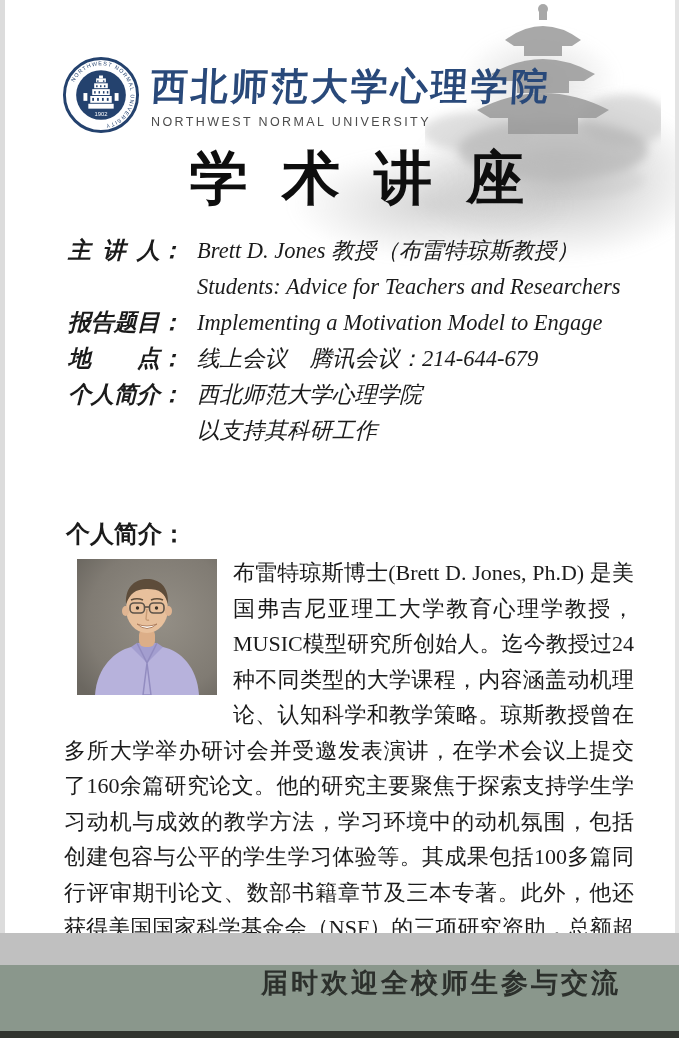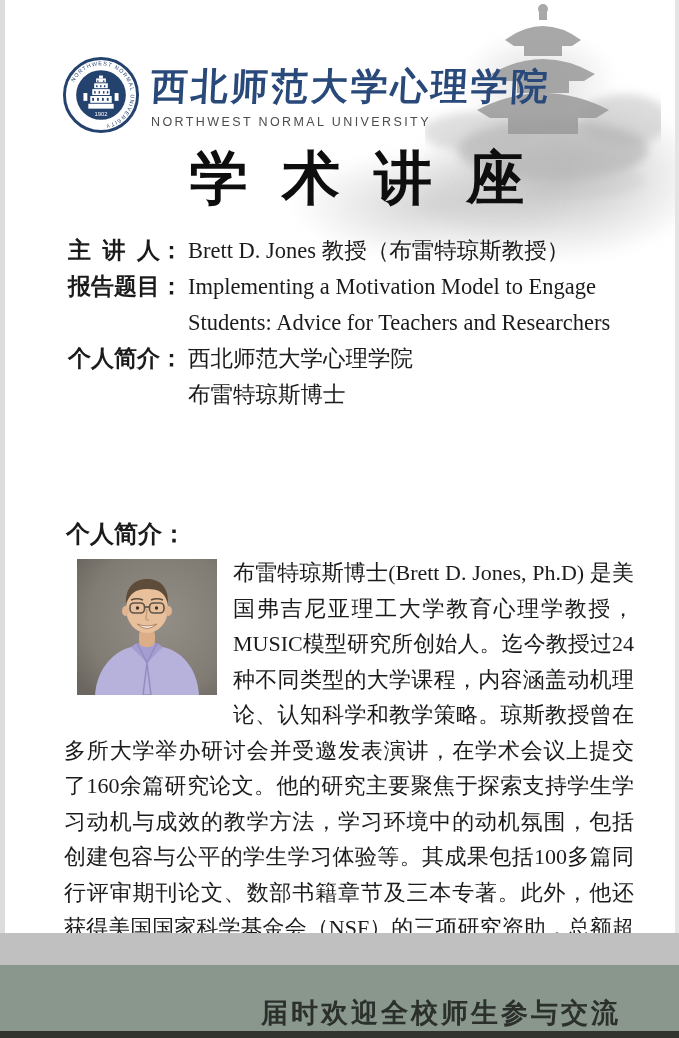--- a/index.html
+++ b/index.html
@@ -32,36 +32,36 @@
   .uni-en{font-size:12.5px;letter-spacing:2.4px;color:#4c4c4c;margin-top:3px;
     font-family:"Liberation Sans","DejaVu Sans",sans-serif;}
 
   
   .title{position:absolute;top:140px;left:0;right:0;text-align:center;margin:0;
     font-family:"Liberation Sans","DejaVu Sans",sans-serif;
     font-size:58px;font-weight:900;color:#0e0e0e;letter-spacing:9px;z-index:2;padding-left:44px;}
 
   
   .details{position:absolute;top:233px;left:68px;right:36px;z-index:2;}
-  .drow{display:flex;align-items:flex-end;line-height:36px;font-size:23px;}
+  .drow{display:flex;align-items:flex-end;line-height:36px;font-size:23px;font-style:italic;}
   .dlbl{flex:0 0 120px;font-weight:700;white-space:nowrap;}
   .dlbl-t{display:inline-block;width:92px;text-align:justify;text-align-last:justify;}
-  .dval{white-space:pre-wrap;font-size:22.5px;}
+  .dval{white-space:pre-wrap;font-size:22.5px;margin-left:9px;}
 
   
   .bio{position:absolute;top:519px;left:64px;right:45px;z-index:2;}
   .bio-h{margin:0 0 6px 2px;font-size:24px;font-weight:700;line-height:30px;}
   .bio-body{overflow:visible;}
   .photo{float:left;width:140px;height:136px;margin:4px 16px 4px 13px;}
   .bio-p{margin:0;font-size:22px;line-height:35.5px;text-align:justify;white-space:pre-wrap;}
 
   
   .footer{position:absolute;left:0;right:0;bottom:0;z-index:6;}
   .band-gray{height:32px;background:#c0c0c0;}
-  .band-green{height:66px;background:#8a978c;display:flex;align-items:flex-end;
+  .band-green{height:66px;background:#8a978c;display:flex;align-items:flex-start;
     justify-content:flex-end;padding-right:58px;box-sizing:border-box;}
   .band-green .msg{font-size:27px;font-weight:700;letter-spacing:3px;color:#2c302c;}
   .band-dark{height:7px;background:#31342f;}
 </style>
 </head>
 <body>
 
 <div class="poster">
 
   <div class="edge left"></div>
@@ -136,36 +136,40 @@
   </header>
 
   <h1 class="title">学 术 讲 座</h1>
 
   <section class="details">
     <div class="drow">
       <span class="dlbl"><span class="dlbl-t">主讲人</span><span>：</span></span>
       <span class="dval">Brett D. Jones 教授（布雷特琼斯教授）</span>
     </div>
     <div class="drow">
+      <span class="dlbl"></span>
+      <span class="dval">Students: Advice for Teachers and Researchers</span>
+    </div>
+    <div class="drow">
       <span class="dlbl"><span class="dlbl-t">报告题目</span><span>：</span></span>
       <span class="dval">Implementing a Motivation Model to Engage</span>
     </div>
     <div class="drow">
-      <span class="dlbl"></span>
-      <span class="dval">Students: Advice for Teachers and Researchers</span>
-    </div>
-    <div class="drow">
+    </div>
+    <div class="drow">
+      <span class="dlbl"><span class="dlbl-t">地点</span><span>：</span></span>
+      <span class="dval">线上会议　腾讯会议：214-644-679</span>
     </div>
     <div class="drow">
       <span class="dlbl"><span class="dlbl-t">个人简介</span><span>：</span></span>
       <span class="dval">西北师范大学心理学院</span>
     </div>
     <div class="drow">
       <span class="dlbl"></span>
-      <span class="dval">布雷特琼斯博士</span>
+      <span class="dval">以支持其科研工作</span>
     </div>
   </section>
 
   <section class="bio">
     <h2 class="bio-h">个人简介：</h2>
     <div class="bio-body">
       <div class="photo">
         <svg width="140" height="136" viewBox="0 0 140 136" aria-hidden="true">
           <defs>
             <radialGradient id="pbg" cx="60%" cy="45%" r="75%">

